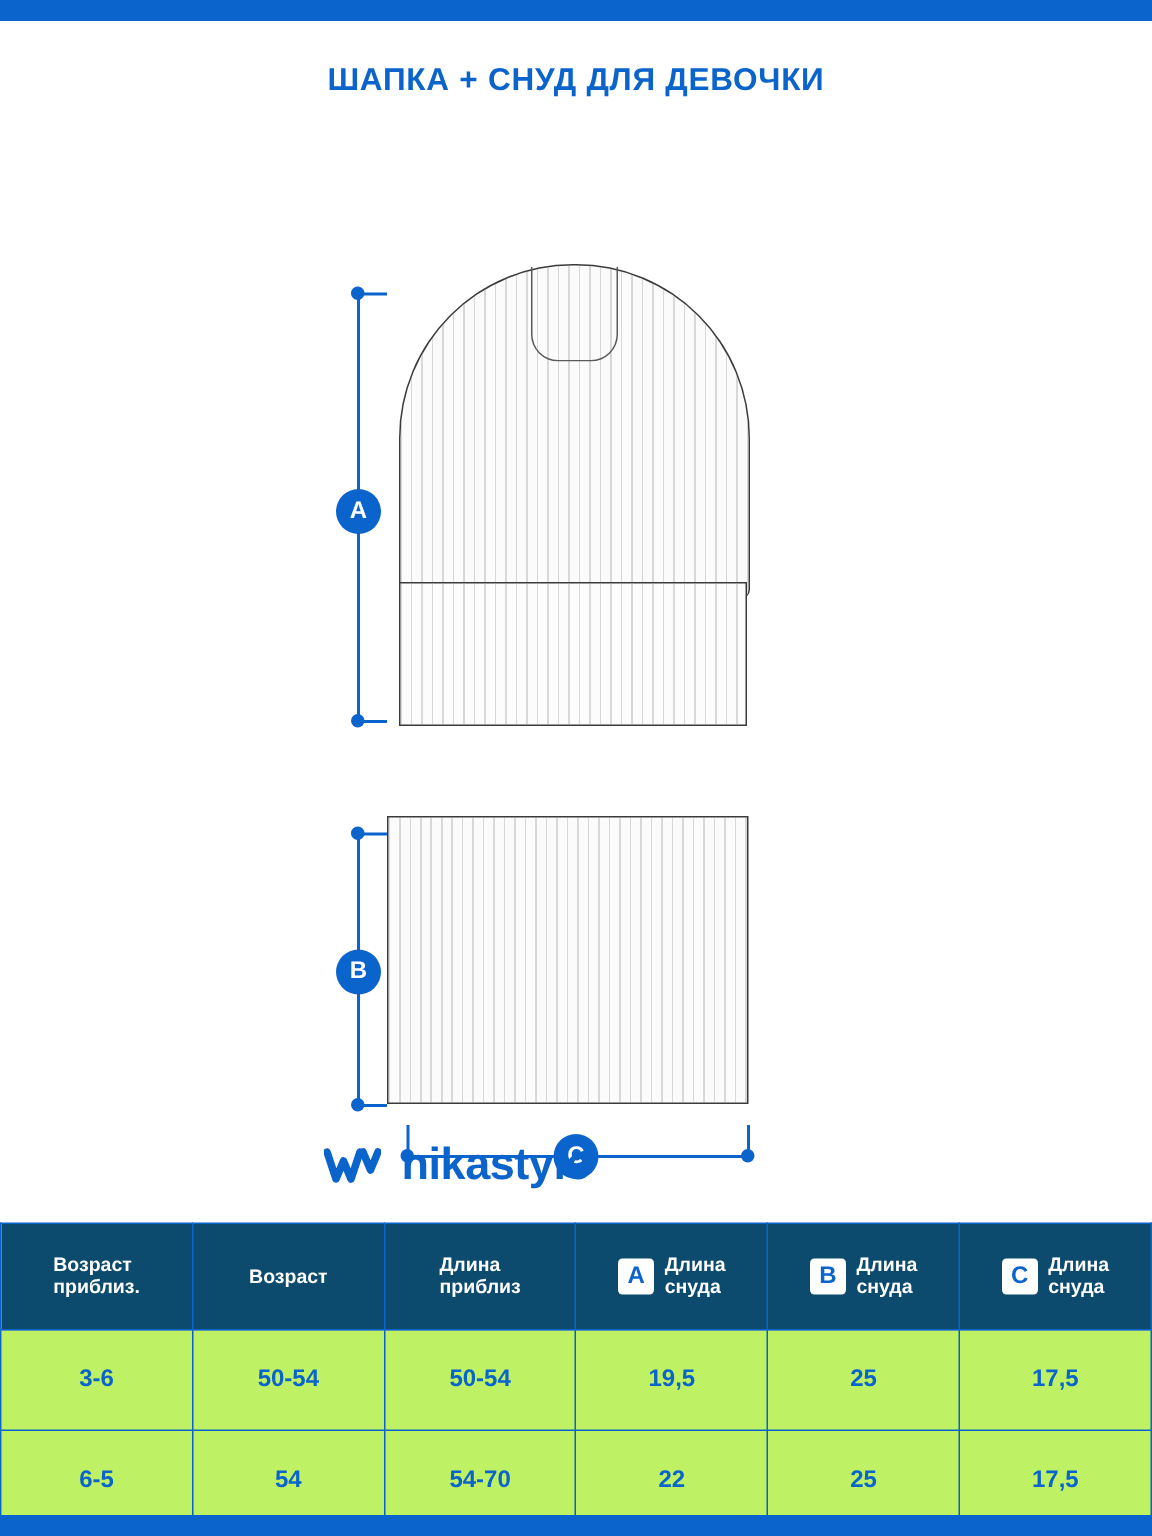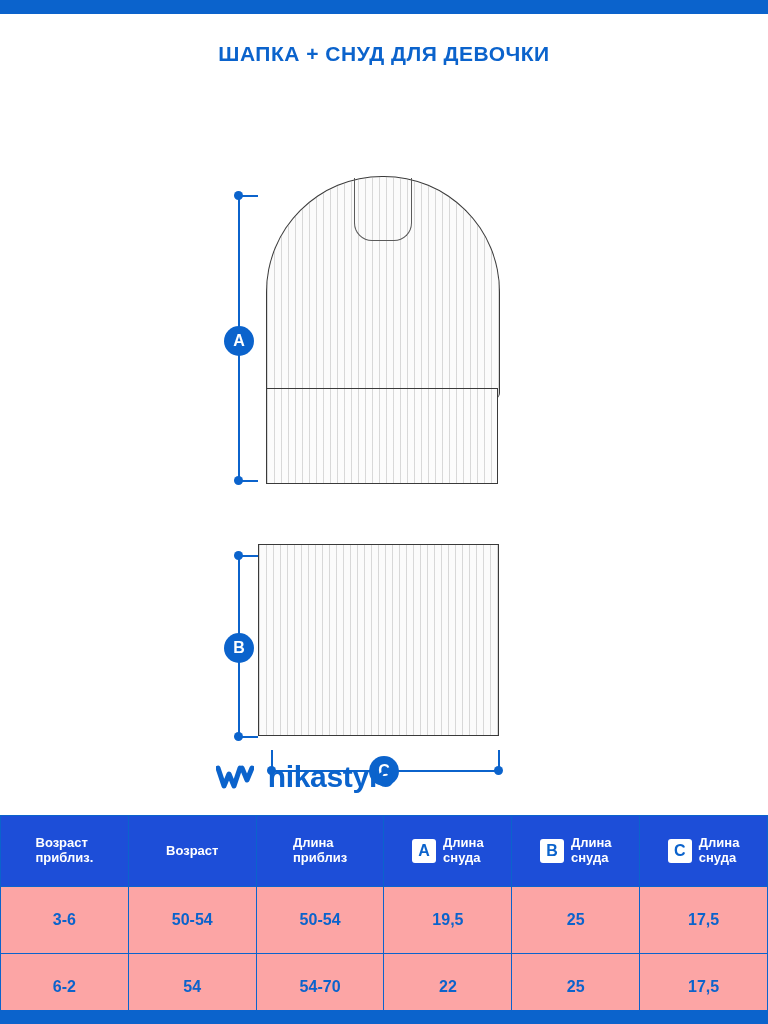--- a/index.html
+++ b/index.html
@@ -166,30 +166,30 @@
     border-collapse: collapse;
     table-layout: fixed;
   }
   table.size-table th,
   table.size-table td {
     border: 1px solid #0b63cc;
     text-align: center;
     vertical-align: middle;
   }
   table.size-table thead th {
-    background: #1d4ed8;
+    background: #0c4a6e;
     color: #ffffff;
     font-size: 13px;
     font-weight: bold;
     height: 62px;
     padding: 4px 2px;
     line-height: 1.15;
   }
   table.size-table tbody td {
-    background: #fca5a5;
+    background: #bef264;
     color: #0b63cc;
     font-size: 16px;
     font-weight: bold;
     height: 64px;
   }
   .th-inner {
     display: flex;
     align-items: center;
     justify-content: center;
     gap: 7px;
@@ -333,21 +333,21 @@
   <tbody>
     <tr>
       <td>3-6</td>
       <td>50-54</td>
       <td>50-54</td>
       <td>19,5</td>
       <td>25</td>
       <td>17,5</td>
     </tr>
     <tr>
-      <td>6-2</td>
+      <td>6-5</td>
       <td>54</td>
       <td>54-70</td>
       <td>22</td>
       <td>25</td>
       <td>17,5</td>
     </tr>
   </tbody>
 </table>
 
 <div class="bottom-bar"></div>

